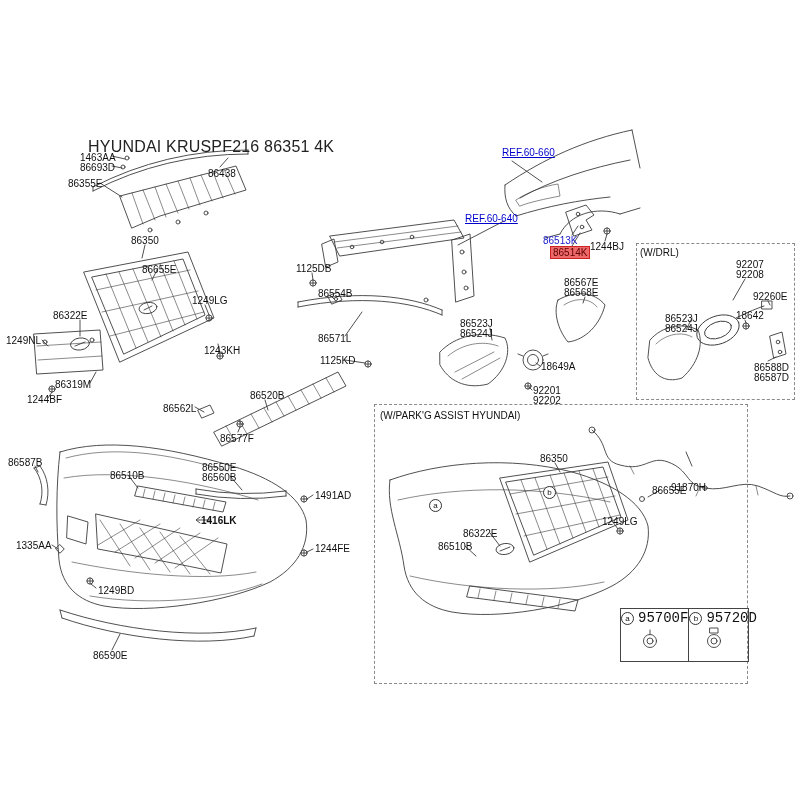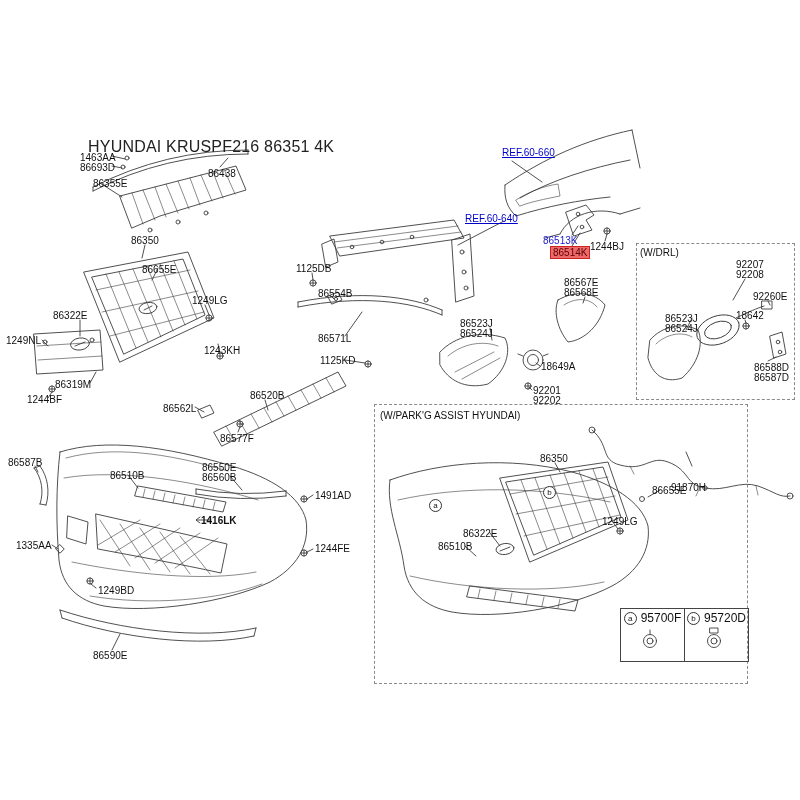--- a/index.html
+++ b/index.html
@@ -20,21 +20,21 @@
   .circle-callout{position:absolute;z-index:5;width:11px;height:11px;border:1px solid #333;
                   border-radius:50%;font-size:8px;line-height:11px;text-align:center;
                   color:#111;background:#fff;}
   .legend-box{position:absolute;left:620px;top:608px;width:127px;height:52px;
               border:1px solid #444;display:flex;z-index:4;background:transparent;}
   .legend-cell{flex:1;display:flex;align-items:flex-start;justify-content:center;
                gap:4px;padding-top:3px;}
   .legend-cell + .legend-cell{border-left:1px solid #444;}
   .circle-sm{display:inline-block;width:11px;height:11px;border:1px solid #333;border-radius:50%;
              font-size:8px;line-height:11px;text-align:center;color:#111;background:#fff;}
-  .legend-part{font-size:12px;color:#101010;line-height:13px;}
+  .legend-part{font-size:14px;color:#101010;line-height:13px;font-family:Liberation Mono, monospace;}
 </style>
 </head>
 <body>
 
 <div id="stage">
 
   <svg class="art" width="800" height="800" viewBox="0 0 800 800">
     <defs>
       <g id="bolt">
         <circle r="3.1"></circle>
@@ -353,21 +353,21 @@
       <span class="legend-part">95700F</span>
     </div>
     <div class="legend-cell">
       <span class="circle-sm">b</span>
       <span class="legend-part">95720D</span>
     </div>
   </div>
 
 <span class="lbl part" style="left: 80px; top: 152px; text-align: right;">1463AA</span>
     <span class="lbl part" style="left: 80px; top: 162px;">86693D</span>
-    <span class="lbl part" style="left: 68px; top: 178px; margin-left: 25px;">86355E</span>
+    <span class="lbl part" style="left: 68px; top: 178px;">86355E</span>
     <span class="lbl part" style="left: 208px; top: 168px;">86438</span>
     <span class="lbl part" style="left: 131px; top: 235px;">86350</span>
     <span class="lbl part" style="left: 142px; top: 264px;">86655E</span>
     <span class="lbl part" style="left: 53px; top: 310px;">86322E</span>
     <span class="lbl part" style="left: 192px; top: 295px;">1249LG</span>
     <span class="lbl part" style="left: 6px; top: 335px;">1249NL</span>
     <span class="lbl part" style="left: 204px; top: 345px;">1243KH</span>
     <span class="lbl part" style="left: 55px; top: 379px;">86319M</span>
     <span class="lbl part" style="left: 27px; top: 394px;">1244BF</span>
     <span class="lbl part" style="left: 296px; top: 263px;">1125DB</span>

